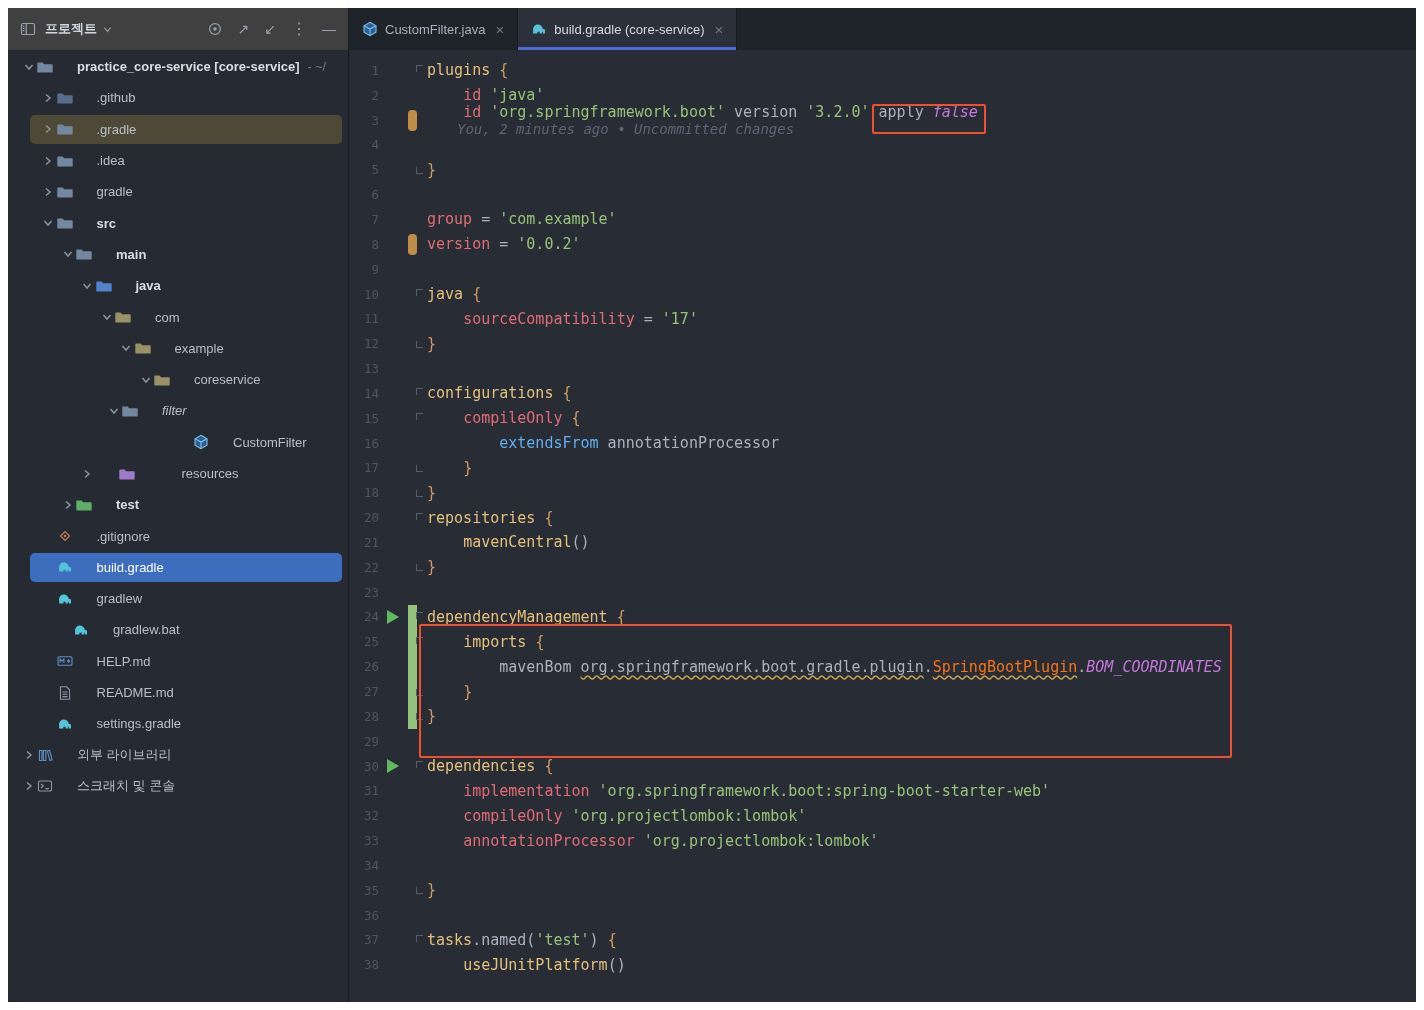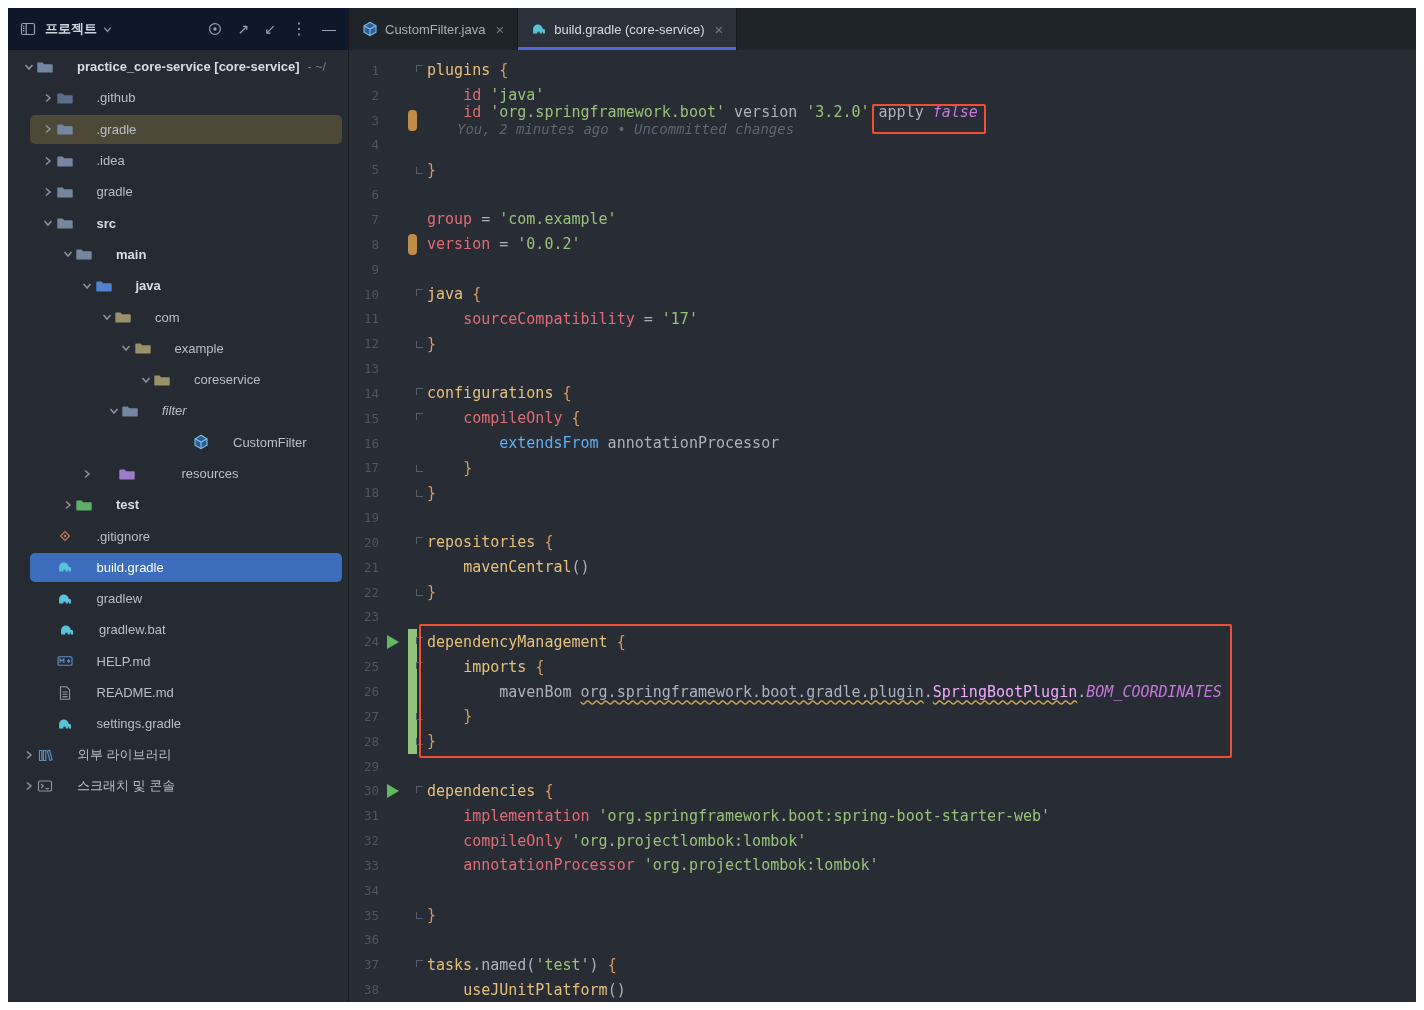--- a/index.html
+++ b/index.html
@@ -2,21 +2,21 @@
 <html><head>
 <meta charset="utf-8">
 <style>
   *{margin:0;padding:0;box-sizing:border-box}
   html,body{width:1424px;height:1010px;background:#ffffff;overflow:hidden;
     font-family:"Liberation Sans",sans-serif}
   .app{position:absolute;left:8px;top:8px;width:1408px;height:994px;background:#282c34;
     display:flex;overflow:hidden}
   
   .sidebar{width:340px;flex:none;background:#262b33;display:flex;flex-direction:column;overflow:hidden}
-  .sb-header{height:42px;flex:none;background:#0f172a;display:flex;align-items:center;padding:0 12px}
+  .sb-header{height:42px;flex:none;background:#404040;display:flex;align-items:center;padding:0 12px}
   .hicon{display:flex;align-items:center}
   .sb-title{color:#d0d6de;font-size:13px;font-weight:bold;margin:0 5px 0 9px;white-space:nowrap}
   .sb-caret{display:flex;align-items:center;margin-right:auto}
   .sb-actions{display:flex;align-items:center;gap:15px;margin-left:auto}
   .glyph{color:#98a1ae;font-size:14px;line-height:1;cursor:pointer}
   .glyph.kebab{font-size:16px}
   .tree{flex:1;overflow:hidden;padding-top:1px}
   .tree-row{position:relative;height:31.3px;display:flex;align-items:center;font-size:13px;
     color:#b8bfc9;white-space:nowrap;overflow:hidden;cursor:pointer}
   .tree-row>*{position:relative;z-index:1}
@@ -55,21 +55,21 @@
   .ctext{white-space:pre;color:#abb2bf}
   .tk-d{color:#abb2bf}
   .tk-k{color:#e06c75}
   .tk-s{color:#98c379}
   .tk-f{color:#e5c07b}
   .tk-b{color:#d19a66}
   .tk-bl{color:#61afef}
   .tk-bo{color:#c678dd;font-style:italic}
   .tk-c{color:#c678dd;font-style:italic}
   .tk-u{text-decoration:underline wavy #c9a24f;text-underline-offset:3px}
-  .tk-uf{color:#f0abfc;text-decoration:underline wavy #c9a24f;text-underline-offset:3px}
+  .tk-uf{color:#f97316;text-decoration:underline wavy #c9a24f;text-underline-offset:3px}
   .blame{color:#5c6573;font-style:italic;font-size:14px;margin-left:30px;
     font-family:"DejaVu Sans Mono",monospace;white-space:pre}
   .annot{position:absolute;border:2px solid #ef4e30;border-radius:2px;z-index:5;pointer-events:none}
 </style>
 </head>
 <body>
 
 <div class="app">
 
   <aside class="sidebar">
@@ -315,21 +315,21 @@
         </div>
         <div class="tree-row" style="padding-left: 31.5px;">
           <span class="chev"></span>
           <span class="ticon">
             <svg width="16" height="16" viewBox="0 0 16 16">
               <path d="M2.1 12.6V8.2c0-2.7 2.2-4.8 4.8-4.8 2.4 0 4.4 1.7 4.8 4l.1.7h.9c.7 0 1.3.6 1.3 1.3v3.2h-2.2v-1.9h-.9v1.9H8.6v-1.9H6.4v1.9z" fill="#56c3d9"></path>
             </svg>
           </span>
           <span class="tl">gradlew</span>
         </div>
-        <div class="tree-row" style="padding-left: 34px; text-align: center;">
+        <div class="tree-row" style="padding-left: 48px; text-align: center;">
           <span class="chev"></span>
           <span class="ticon">
             <svg width="16" height="16" viewBox="0 0 16 16">
               <path d="M2.1 12.6V8.2c0-2.7 2.2-4.8 4.8-4.8 2.4 0 4.4 1.7 4.8 4l.1.7h.9c.7 0 1.3.6 1.3 1.3v3.2h-2.2v-1.9h-.9v1.9H8.6v-1.9H6.4v1.9z" fill="#56c3d9"></path>
             </svg>
           </span>
           <span class="tl">gradlew.bat</span>
         </div>
         <div class="tree-row" style="padding-left: 31.5px;">
           <span class="chev"></span>
@@ -519,25 +519,20 @@
           <div class="ctext"><span class="tk-d">    </span><span class="tk-b">}</span></div>
         </div>
         <div class="cline">
           <div class="gnum">18</div>
           <div class="gmid">
             <div class="fold fe"></div>
           </div>
           <div class="ctext"><span class="tk-b">}</span></div>
         </div>
         <div class="cline">
-          <div class="gnum">19</div>
-          <div class="gmid"></div>
-          <div class="ctext"></div>
-        </div>
-        <div class="cline">
           <div class="gnum">20</div>
           <div class="gmid">
             <div class="fold fs"></div>
           </div>
           <div class="ctext"><span class="tk-f">repositories</span><span class="tk-d"> </span><span class="tk-b">{</span></div>
         </div>
         <div class="cline">
           <div class="gnum">21</div>
           <div class="gmid"></div>
           <div class="ctext"><span class="tk-d">    </span><span class="tk-f">mavenCentral</span><span class="tk-d">()</span></div>

